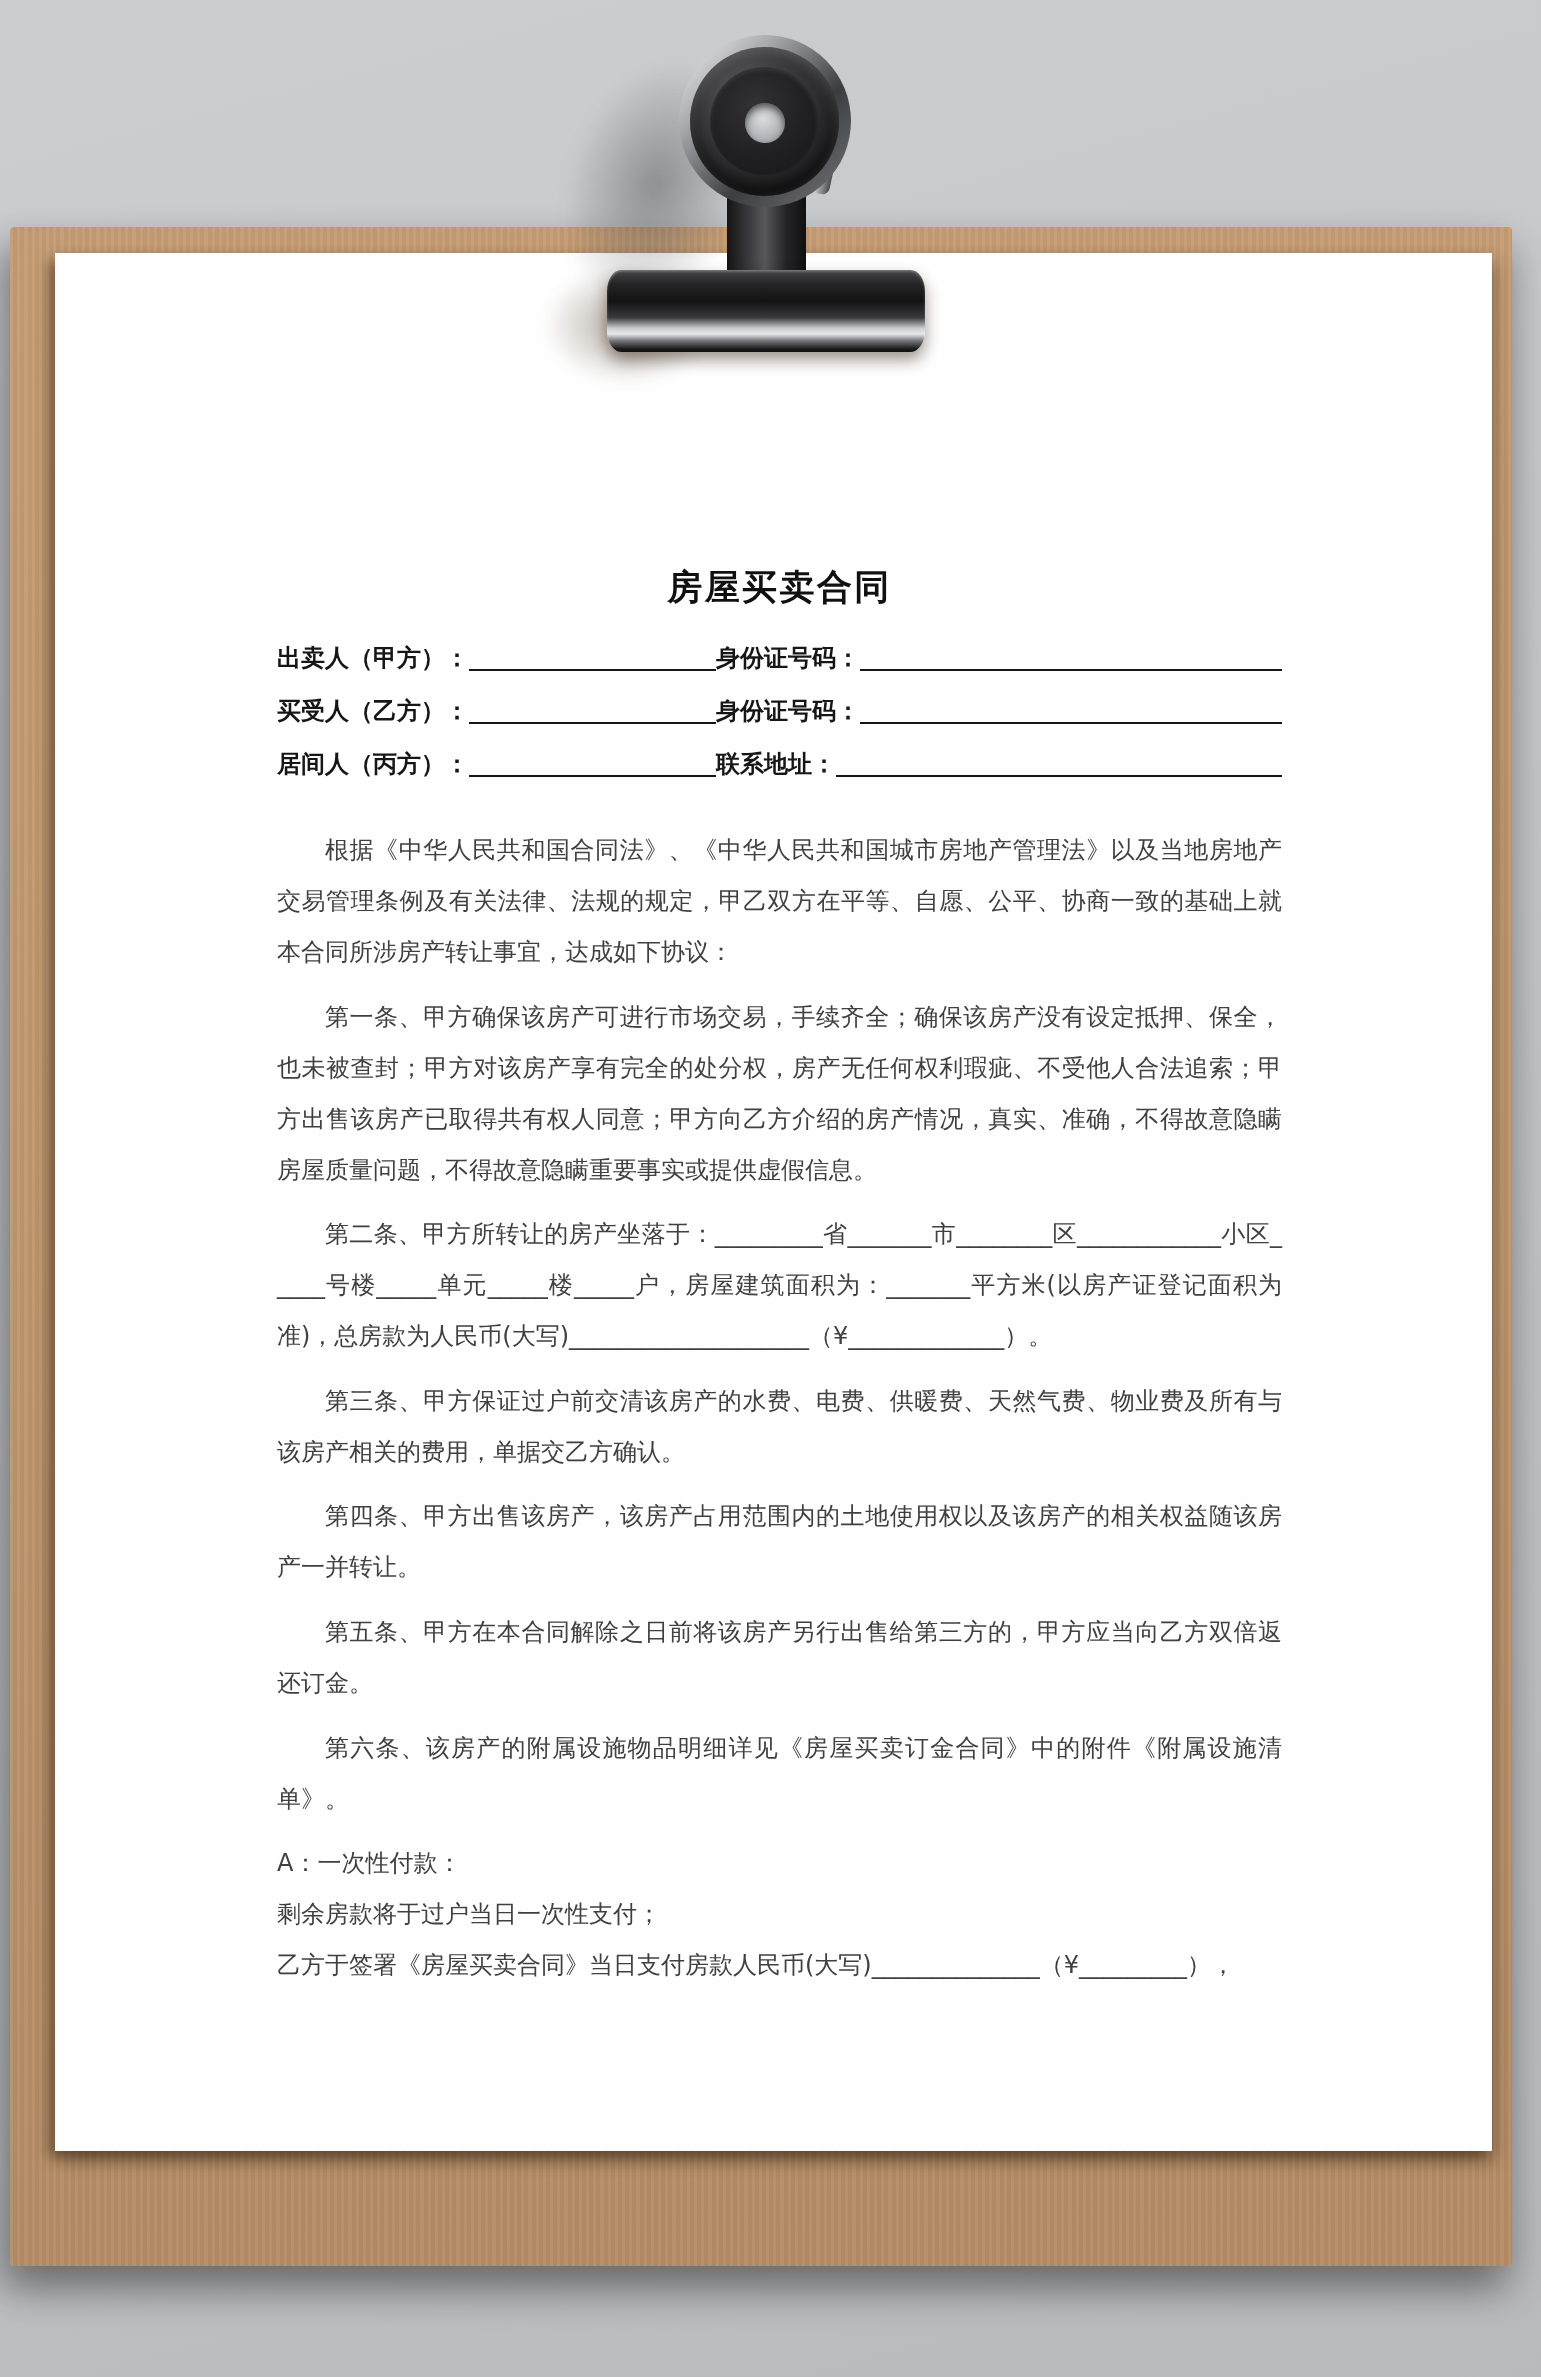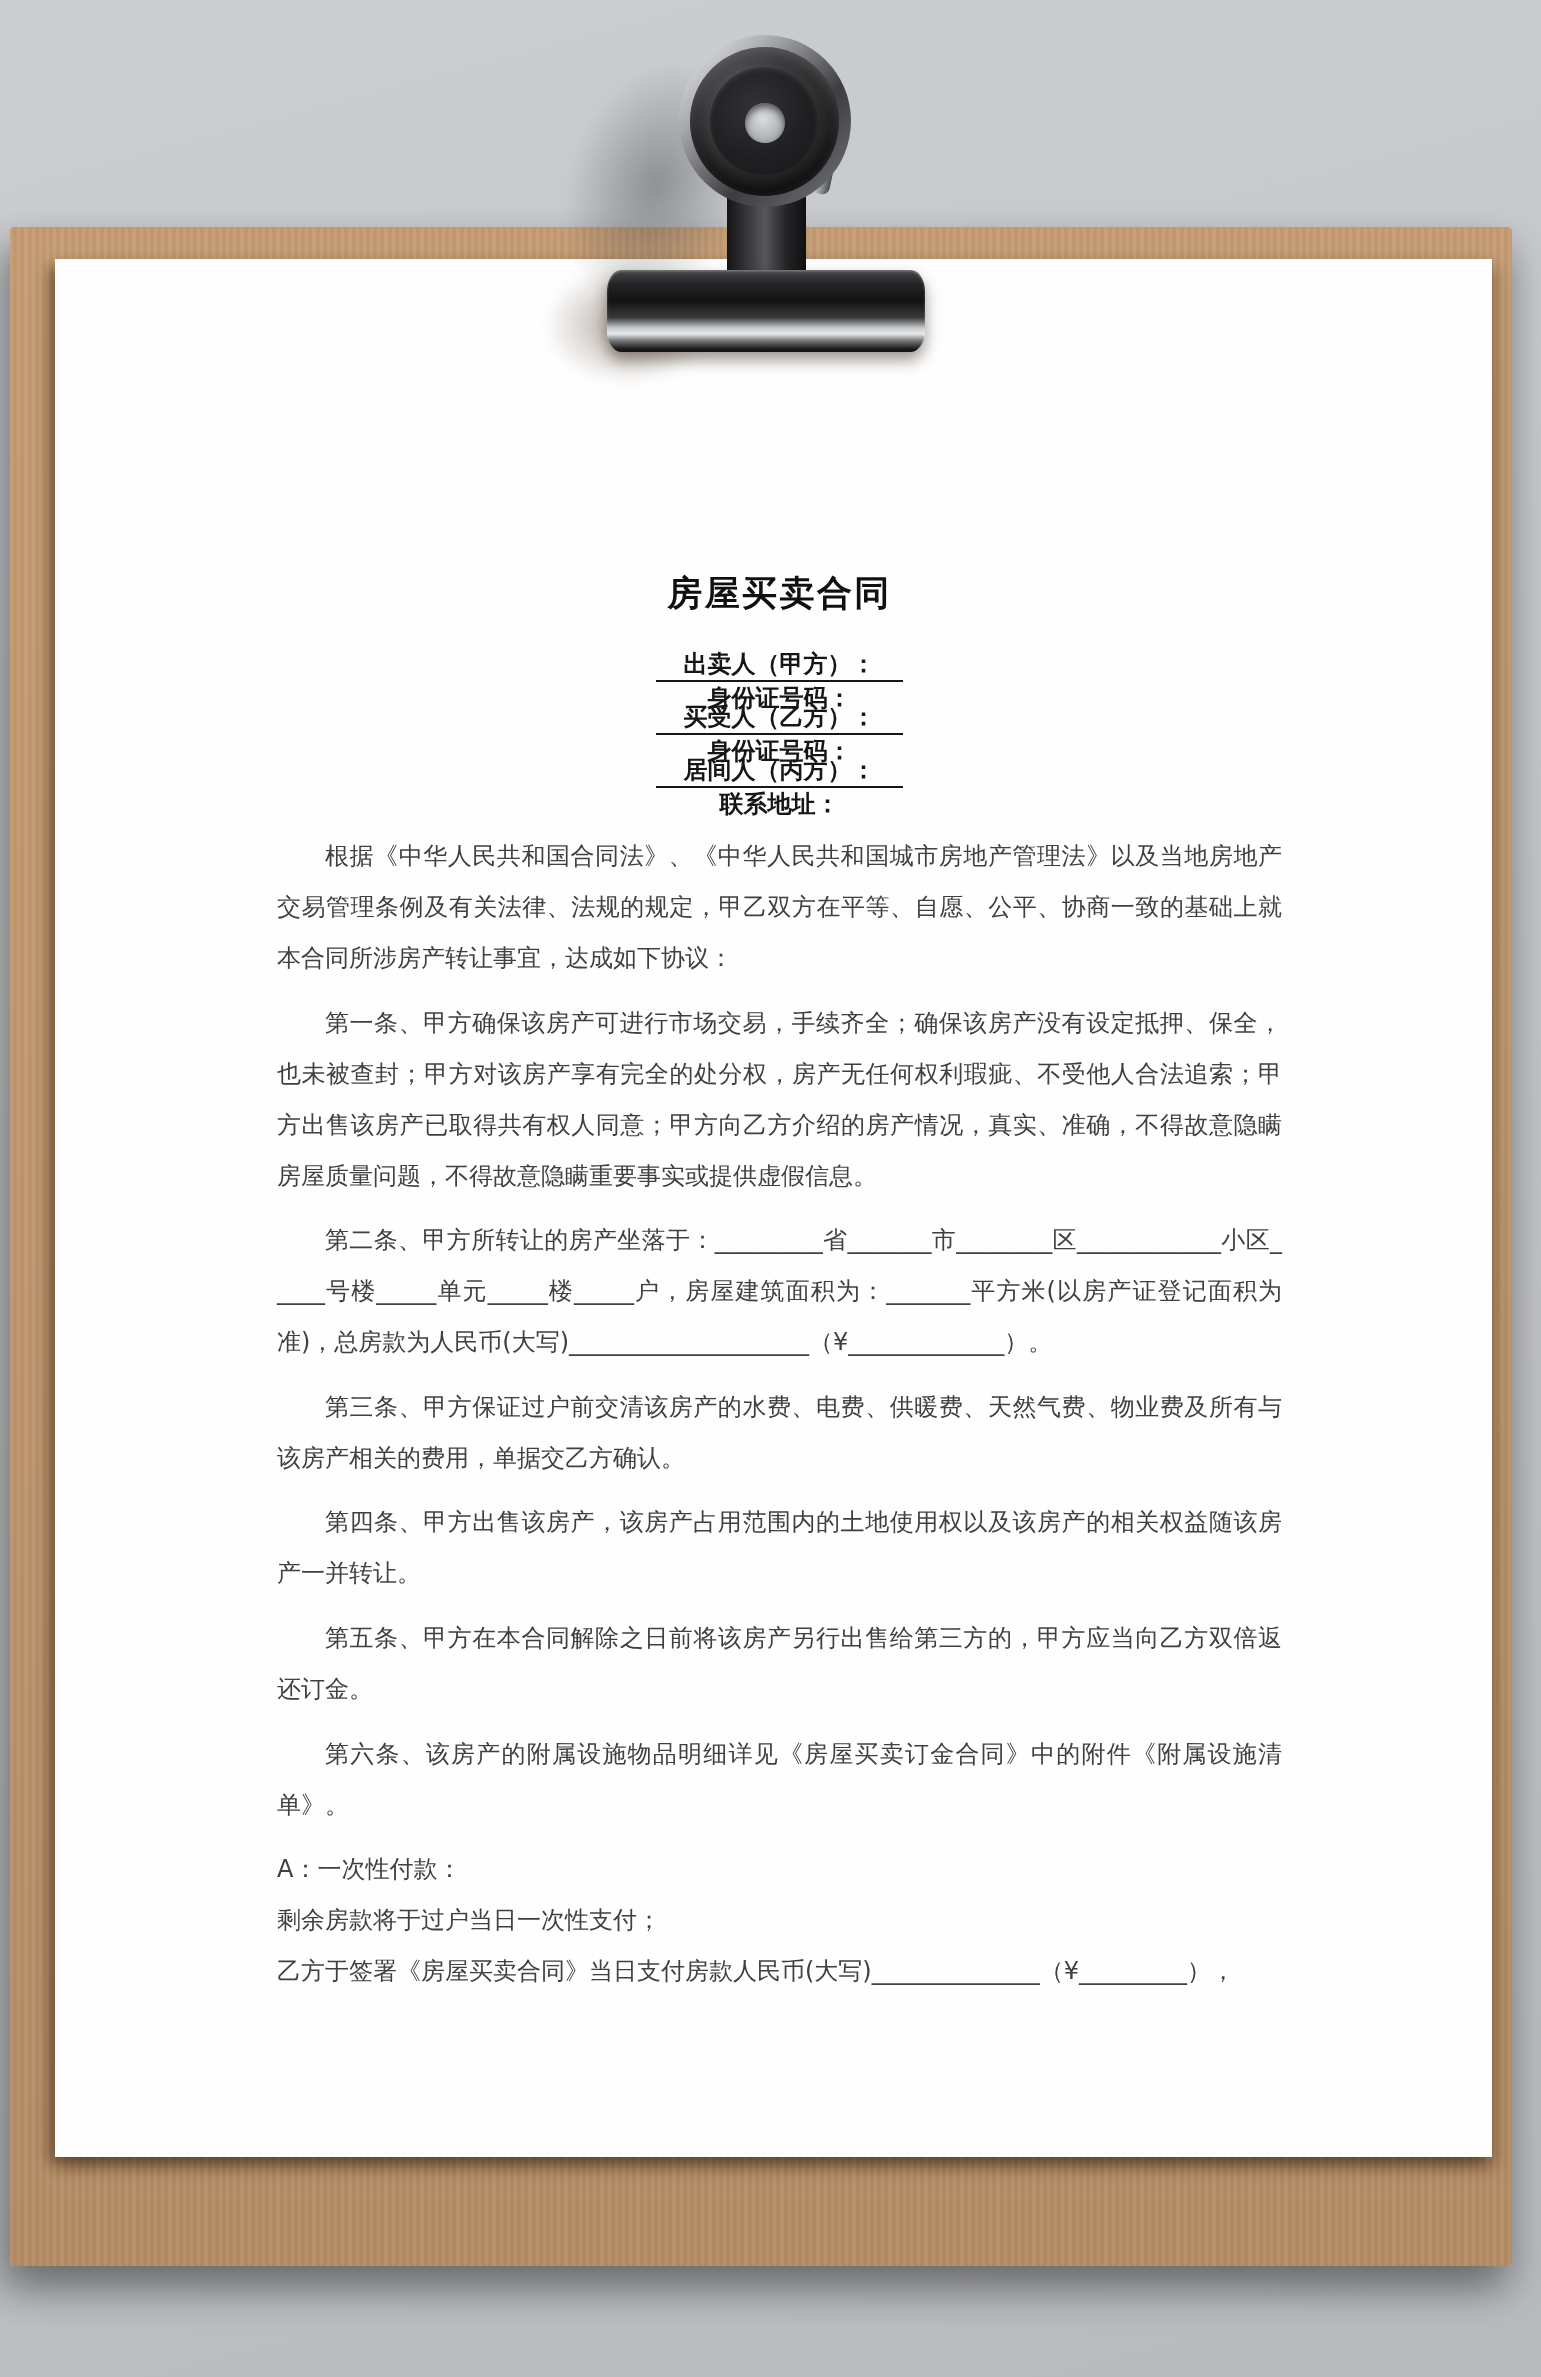--- a/index.html
+++ b/index.html
@@ -8,27 +8,27 @@
          background:linear-gradient(165deg,#cbcdd0 0%,#c4c6c9 45%,#b8bbbe 100%);}
 
   
   .board{position:absolute;left:9.6px;top:227px;width:1502px;height:2039px;border-radius:4px;
          background:
            repeating-linear-gradient(90deg,rgba(255,255,255,0.035) 0 3.2px,rgba(0,0,0,0.030) 3.2px 7.2px),
            linear-gradient(180deg,#c59d74 0%,#c0986f 45%,#b58d67 100%);
          box-shadow:0 21px 42px rgba(0,0,0,0.30),-14.4px 21px 37px rgba(0,0,0,0.20);}
 
   
-  .paper{position:absolute;left:55px;top:259px;width:1437px;height:1898px;background:#fefefe;
+  .paper{position:absolute;left:55px;top:253px;width:1437px;height:1898px;background:#fefefe;
          box-shadow:-6.4px 7.2px 13px rgba(45,28,12,0.50),4.8px 9.6px 16px rgba(45,28,12,0.30);}
   .doc-content{position:absolute;left:222px;top:0;width:1005px;color:#161616;}
   .doc-title{margin-top:315px;text-align:center;font-size:35px;line-height:39px;
              font-weight:700;letter-spacing:2.4px;color:#101010;}
   .party-rows{margin-top:35px;}
-  .party-row{display:flex;align-items:center;height:53px;flex-direction:column;}
+  .party-row{display:flex;align-items:flex-start;height:53px;}
   .row-label{font-size:24px;font-weight:700;line-height:32px;white-space:nowrap;}
   .blank{border-bottom:2.4px solid #161616;height:27px;}
   .blank.w1{width:247px;}
   .blank.grow{flex:1;}
   .doc-body{margin-top:24px;font-size:24px;line-height:51px;text-align:justify;
             word-break:break-all;color:#404040;}
   .para{margin:0 0 13.6px;}
   .para.indent{text-indent:48px;}
   .para.tight{margin-bottom:0;}
 

